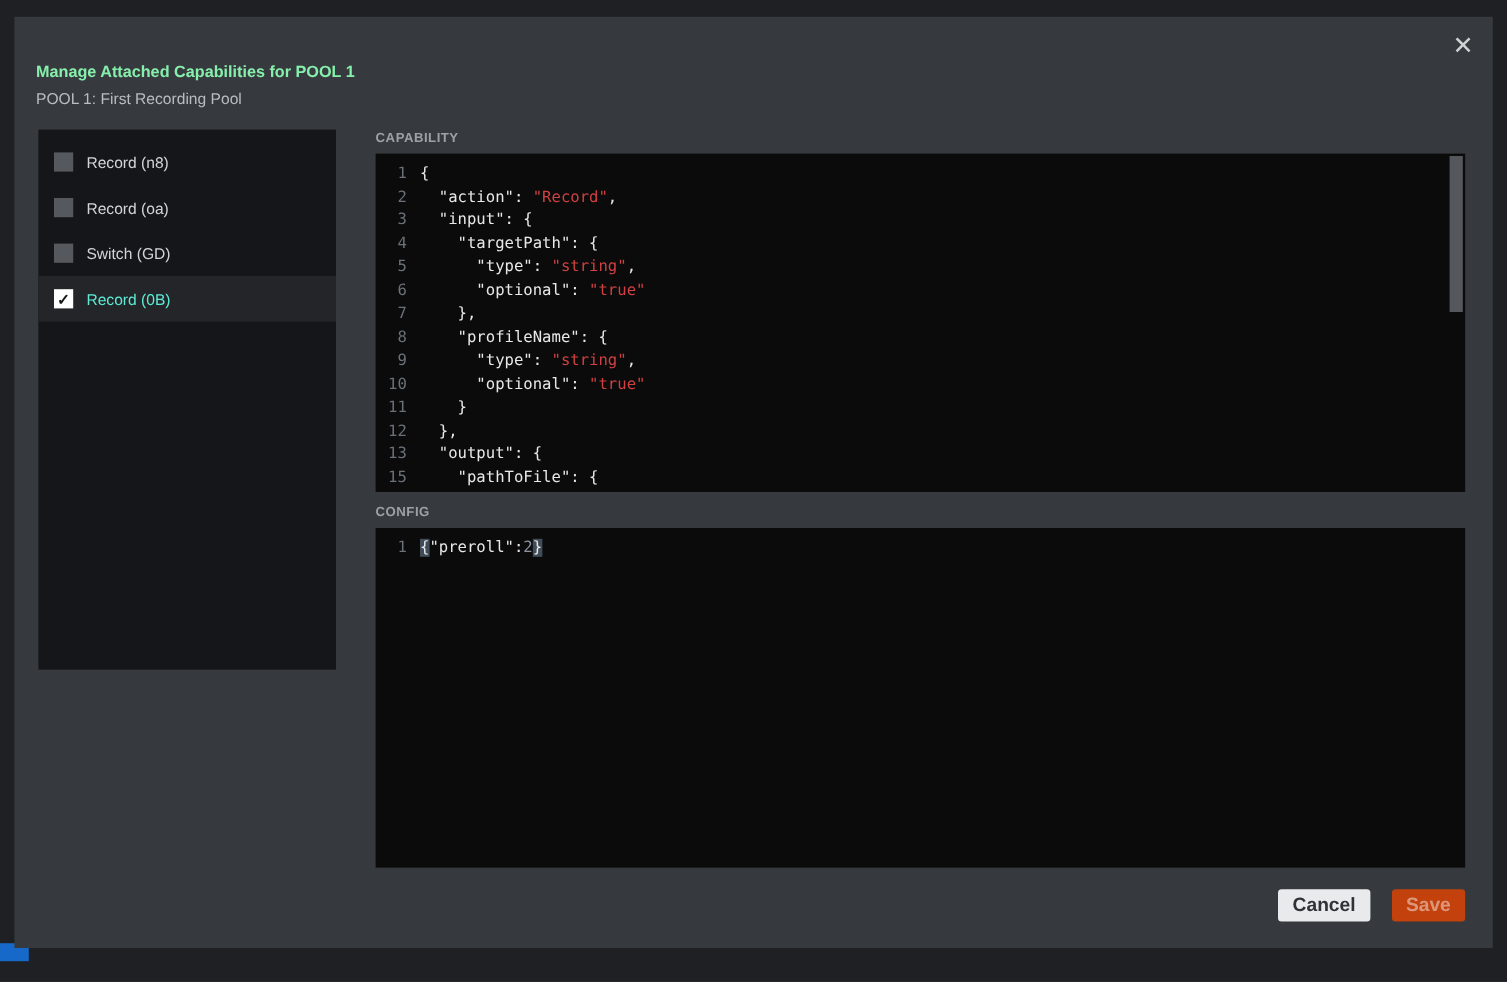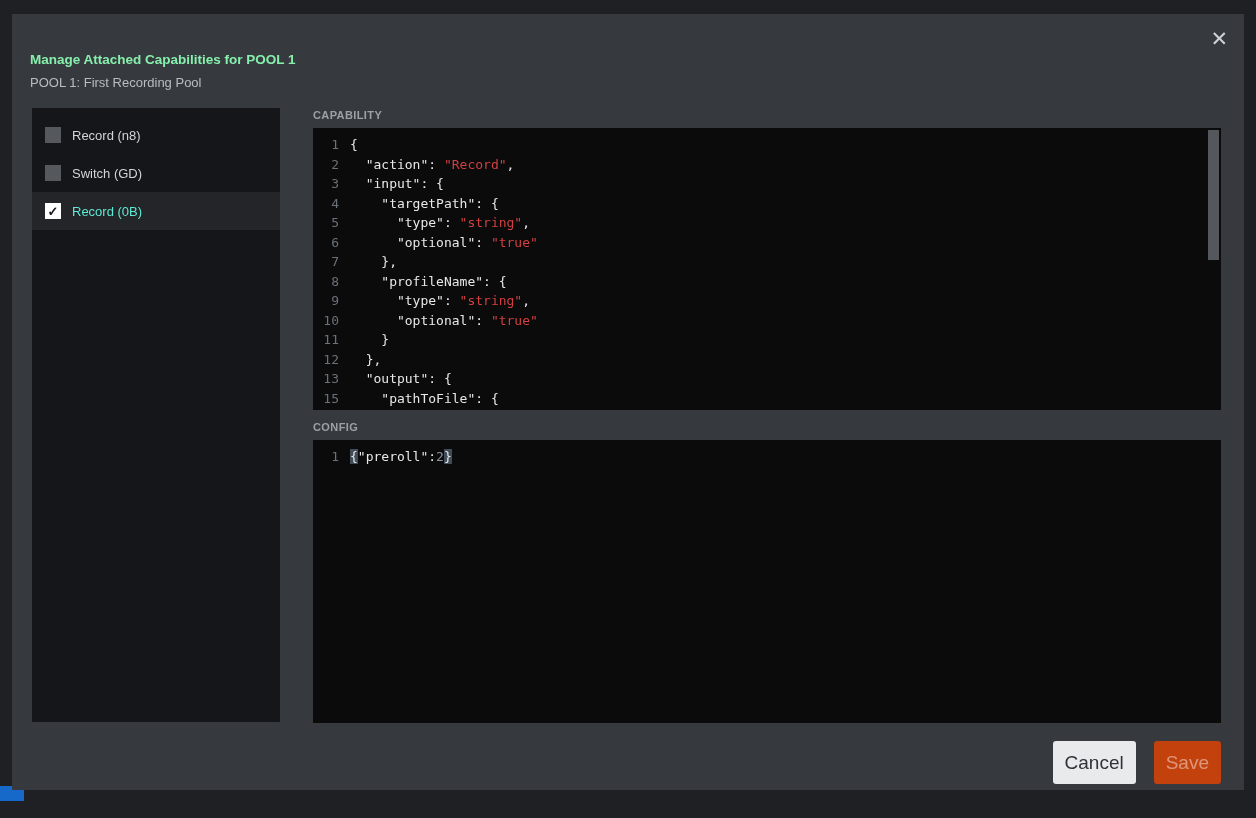--- a/index.html
+++ b/index.html
@@ -32,21 +32,21 @@
     position:absolute; left:18px; top:38px;
     color:#86efac; font-size:13.5px; font-weight:bold;
   }
   .subtitle {
     position:absolute; left:18px; top:61px;
     color:#b9bdc1; font-size:13px;
   }
 
   
   .list {
-    position:absolute; left:20px; top:94px; width:248px; height:614px;
+    position:absolute; left:20px; top:94px; width:248px; height:450px;
     background:#141619; padding-top:8px;
   }
   .list-item {
     height:38px; display:flex; align-items:center; gap:11px;
     padding-left:13px; cursor:pointer;
   }
   .list-item.selected { background:#232528; }
   .checkbox {
     width:16px; height:16px; background:#55595e; flex:0 0 auto;
     display:flex; align-items:center; justify-content:center;
@@ -89,41 +89,45 @@
     position:absolute; right:2px; top:2px; width:11px; height:130px;
     background:#54585d;
   }
 
   
   .footer {
     position:absolute; right:23px; top:727px;
     display:flex; gap:18px;
   }
   .btn {
-    height:43px; padding:0 12px; border:none; border-radius:3px;
-    font-family:"Liberation Sans", sans-serif; font-size:19px; font-weight:normal;
+    height:27px; padding:0 12px; border:none; border-radius:3px;
+    font-family:"Liberation Sans", sans-serif; font-size:16px; font-weight:bold;
     cursor:pointer;
   }
   .btn-cancel { background:#e9eaeb; color:#2f3337; }
   .btn-save   { background:#c2410c; color:rgba(255,255,255,0.45); }
 </style>
 </head>
 <body>
 
 <div class="fragment-blue"></div>
 
 <div class="modal">
   <button class="close">✕</button>
   <div class="title">Manage Attached Capabilities for POOL 1</div>
   <div class="subtitle">POOL 1: First Recording Pool</div>
 
   <div class="list" id="cap-list">
       <div class="list-item">
         <span class="checkbox"></span>
         <span class="item-label">Record (n8)</span>
+      </div>
+      <div class="list-item">
+        <span class="checkbox"></span>
+        <span class="item-label">Record (oa)</span>
       </div>
       <div class="list-item">
         <span class="checkbox"></span>
         <span class="item-label">Switch (GD)</span>
       </div>
       <div class="list-item selected">
         <span class="checkbox checked">✓</span>
         <span class="item-label">Record (0B)</span>
       </div>
     </div>

